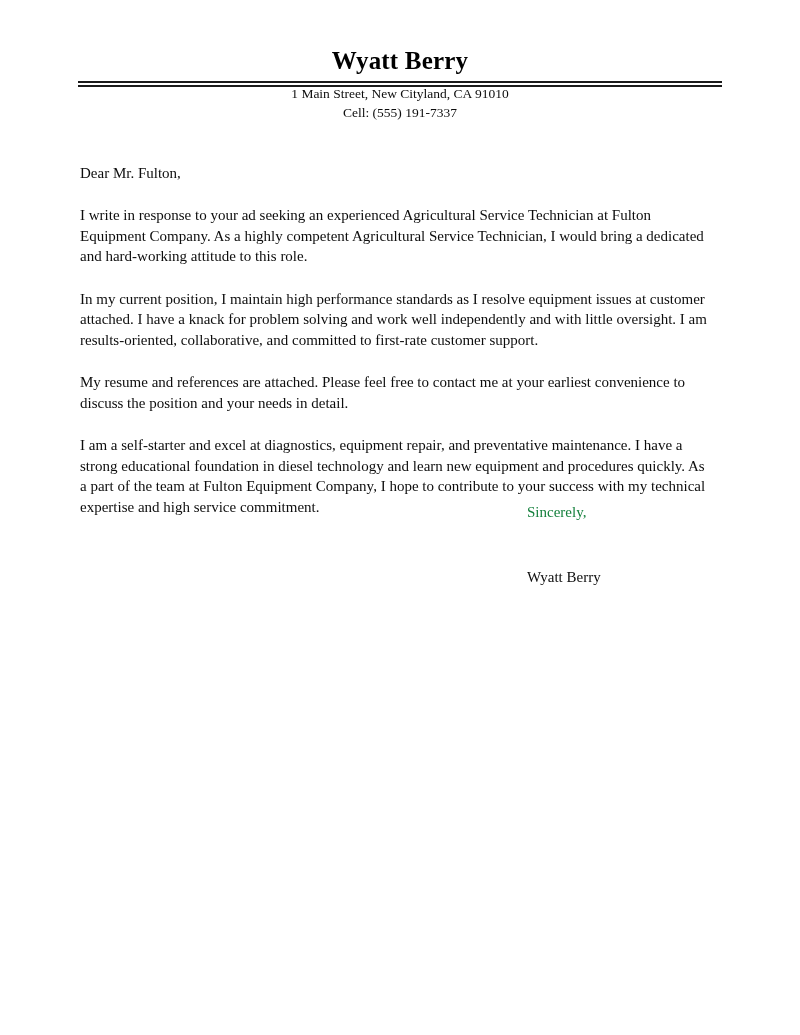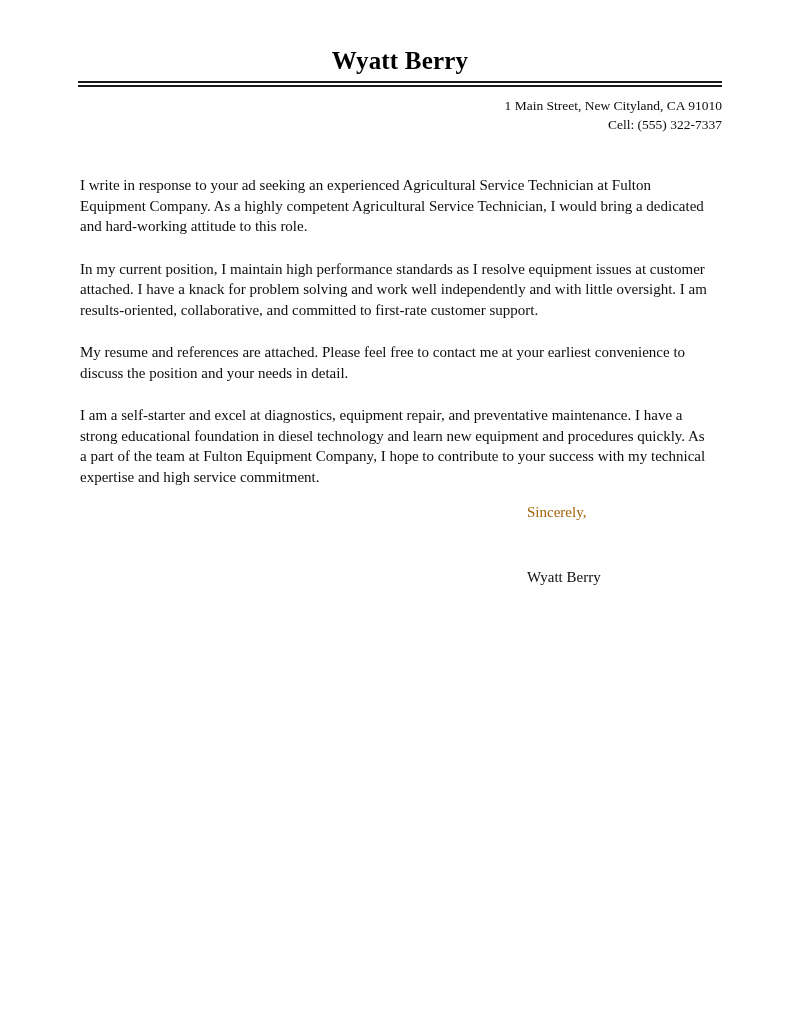--- a/index.html
+++ b/index.html
@@ -51,23 +51,23 @@
   .rule-gap {
     width: 100%;
     height: 2px;
     background: #ffffff;
   }
 
   
   .contact-block {
     position: absolute;
     left: 78px;
-    top: 96px;
+    top: 84px;
     width: 644px;
-    text-align: right;
+    text-align: center;
   }
   .contact-line {
     font-size: 13.5px;
     line-height: 19px;
     margin: 0;
     color: #0d0d0d;
   }
 
   
   .letter-body {
@@ -94,21 +94,21 @@
   .signature-block {
     position: absolute;
     left: 527px;
     top: 502px;
     width: 200px;
   }
   .closing-line {
     font-size: 15px;
     line-height: 20px;
     margin: 0;
-    color: #a16207;
+    color: #15803d;
   }
   .signature-name {
     font-size: 15px;
     line-height: 20px;
     margin: 0;
     padding-top: 45px;
     color: #0d0d0d;
   }
 </style>
 </head>
@@ -120,24 +120,25 @@
     <h1 class="name-heading">Wyatt Berry</h1>
     <div class="rule-group">
       <div class="rule-line"></div>
       <div class="rule-gap"></div>
       <div class="rule-line"></div>
     </div>
   </div>
 
   <div class="contact-block">
     <p class="contact-line">1 Main Street, New Cityland, CA 91010</p>
-    <p class="contact-line">Cell: (555) 322-7337</p>
+    <p class="contact-line">Cell: (555) 191-7337</p>
   </div>
 
   <div class="letter-body">
+    <p class="salutation">Dear Mr. Fulton,</p>
     <p class="body-paragraph">I write in response to your ad seeking an experienced Agricultural Service Technician at Fulton Equipment Company. As a highly competent Agricultural Service Technician, I would bring a dedicated and hard-working attitude to this role.</p>
     <p class="body-paragraph">In my current position, I maintain high performance standards as I resolve equipment issues at customer attached. I have a knack for problem solving and work well independently and with little oversight. I am results-oriented, collaborative, and committed to first-rate customer support.</p>
     <p class="body-paragraph">My resume and references are attached. Please feel free to contact me at your earliest convenience to discuss the position and your needs in detail.</p>
     <p class="body-paragraph">I am a self-starter and excel at diagnostics, equipment repair, and preventative maintenance. I have a strong educational foundation in diesel technology and learn new equipment and procedures quickly. As a part of the team at Fulton Equipment Company, I hope to contribute to your success with my technical expertise and high service commitment.</p>
   </div>
 
   <div class="signature-block">
     <p class="closing-line">Sincerely,</p>
     <p class="signature-name">Wyatt Berry</p>
   </div>

